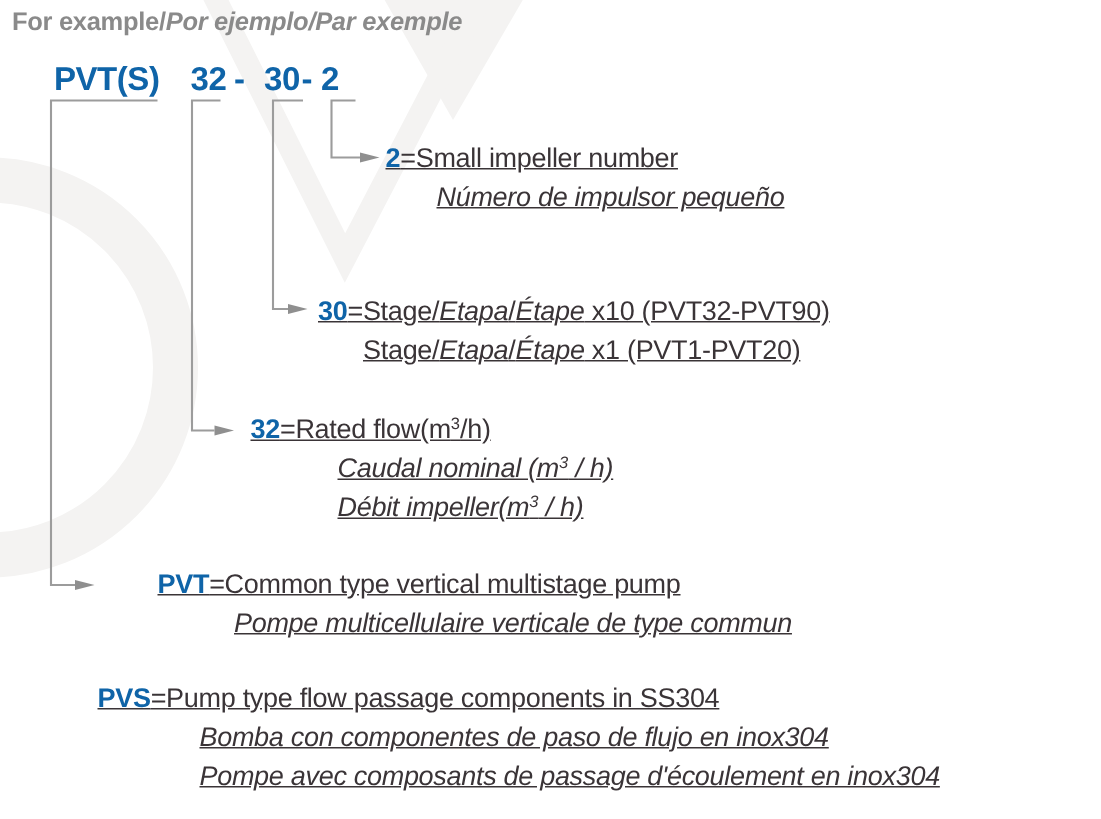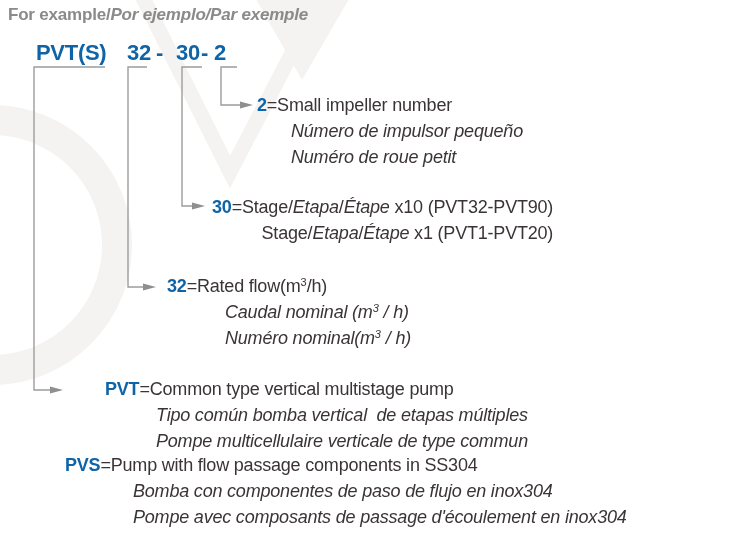--- a/index.html
+++ b/index.html
@@ -22,33 +22,33 @@
     white-space:pre;letter-spacing:-0.2px;
   }
   .title .it{font-style:italic;}
   
   .code-part{
     position:absolute;top:40px;
     font-size:22px;font-weight:bold;color:#0f64a8;
     letter-spacing:-0.3px;white-space:pre;z-index:2;
   }
   
-  .block{position:absolute;z-index:2;}
+  .block{position:absolute;z-index:2;text-decoration:underline;}
   .line{
     display:block;font-size:18px;line-height:26px;
     white-space:pre;letter-spacing:-0.2px;
   }
   .seg{white-space:pre;}
   .code{color:#0f64a8;font-weight:bold;}
   .it{font-style:italic;}
   sup.s3{font-size:11px;vertical-align:6px;line-height:0;letter-spacing:0;}
   #blk-impeller{left:257px;top:92px;}
   #blk-impeller .t{margin-left:34px;}
   #blk-stage{left:212px;top:194px;}
-  #blk-stage .t{margin-left:30px;text-align:right;}
+  #blk-stage .t{margin-left:30px;}
   #blk-flow{left:167px;top:273px;}
   #blk-flow .t{margin-left:58px;}
   #blk-pvt{left:66px;top:376px;margin-left:39px;}
   #blk-pvt .t{margin-left:51px;}
   #blk-pvs{left:65px;top:452px;}
   #blk-pvs .t{margin-left:68px;}
 </style>
 </head>
 <body>
 
@@ -80,39 +80,37 @@
   <span class="code-part" style="left:36px">PVT(S)</span>
   <span class="code-part" style="left:127px">32</span>
   <span class="code-part" style="left:156px">-</span>
   <span class="code-part" style="left:176px">30</span>
   <span class="code-part" style="left:201px">-</span>
   <span class="code-part" style="left:214px">2</span>
 
   <div class="block" id="blk-impeller">
     <span class="line"><span class="seg code">2</span><span class="seg">=Small impeller number</span></span>
     <span class="line t it">Número de impulsor pequeño</span>
-    <span class="line t it">Numéro de roue petit</span>
   </div>
 
   <div class="block" id="blk-stage">
     <span class="line"><span class="seg code">30</span><span class="seg">=Stage/</span><span class="seg it">Etapa</span><span class="seg">/</span><span class="seg it">Étape</span><span class="seg"> x10 (PVT32-PVT90)</span></span>
     <span class="line t"><span class="seg">Stage/</span><span class="seg it">Etapa</span><span class="seg">/</span><span class="seg it">Étape</span><span class="seg"> x1 (PVT1-PVT20)</span></span>
   </div>
 
   <div class="block" id="blk-flow">
     <span class="line"><span class="seg code">32</span><span class="seg">=Rated flow(m</span><sup class="s3">3</sup><span class="seg">/h)</span></span>
     <span class="line t it"><span class="seg">Caudal nominal (m</span><sup class="s3">3</sup><span class="seg"> / h)</span></span>
-    <span class="line t it"><span class="seg">Numéro nominal(m</span><sup class="s3">3</sup><span class="seg"> / h)</span></span>
+    <span class="line t it"><span class="seg">Débit impeller(m</span><sup class="s3">3</sup><span class="seg"> / h)</span></span>
   </div>
 
   <div class="block" id="blk-pvt">
     <span class="line"><span class="seg code">PVT</span><span class="seg">=Common type vertical multistage pump</span></span>
-    <span class="line t it">Tipo común bomba vertical  de etapas múltiples</span>
     <span class="line t it">Pompe multicellulaire verticale de type commun</span>
   </div>
 
   <div class="block" id="blk-pvs">
-    <span class="line"><span class="seg code">PVS</span><span class="seg">=Pump with flow passage components in SS304</span></span>
+    <span class="line"><span class="seg code">PVS</span><span class="seg">=Pump type flow passage components in SS304</span></span>
     <span class="line t it">Bomba con componentes de paso de flujo en inox304</span>
     <span class="line t it">Pompe avec composants de passage d'écoulement en inox304</span>
   </div>
 
 </div>
 
 </body></html>

